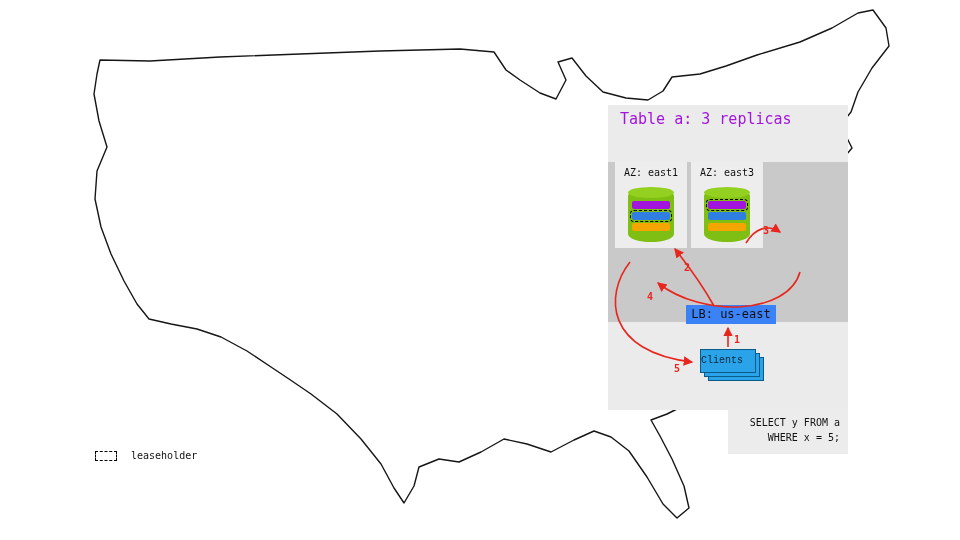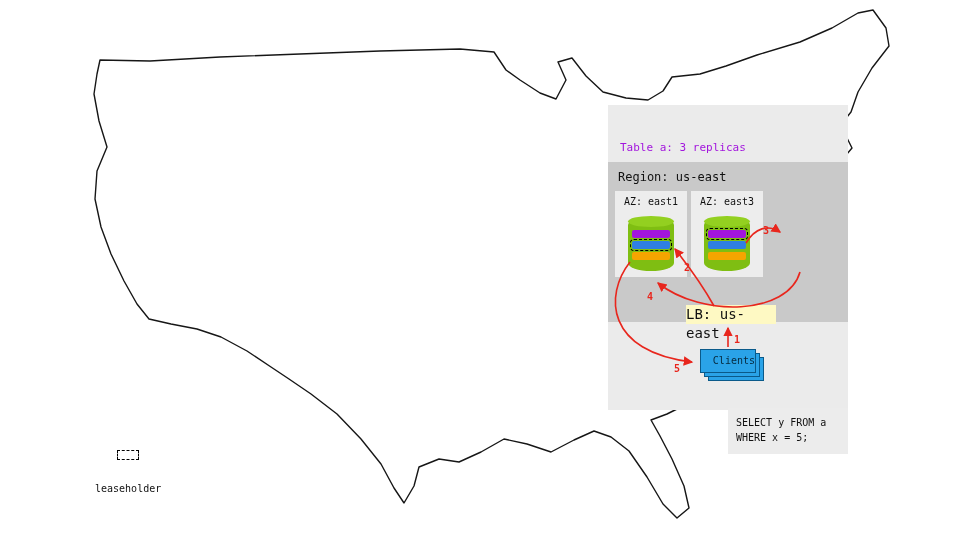--- a/index.html
+++ b/index.html
@@ -12,21 +12,21 @@
   
   #map-layer { position:absolute; left:0; top:0; width:960px; height:540px; z-index:1; }
   #map-layer path { fill:none; stroke:#161616; stroke-width:1.4; stroke-linejoin:round; }
 
   
   .panel {
     position:absolute; left:608px; top:105px; width:240px; height:305px;
     background:#ebebeb; z-index:2;
   }
   .legend { padding:8px 12px 4px 12px; }
-  .legend-line { display:block; font-size:11px; line-height:13px; white-space:pre;margin-top:28px; }
+  .legend-line { display:block; font-size:15px; line-height:13px; white-space:pre; }
 
   .region-box {
     position:absolute; left:0; top:57px; width:240px; height:160px;
     background:#c9c9c9;
   }
   .region-title { font-size:12px; padding:8px 10px 7px 10px; color:#111; }
   .az-row { display:flex; gap:4px; padding:0 7px; }
   .az {
     width:72px; height:86px; background:#ededed;
     display:flex; flex-direction:column; align-items:center;
@@ -43,43 +43,44 @@
   .replica {
     position:absolute; left:4px; right:4px; height:8px; border-radius:2px;
   }
   .replica.r0 { top:13px; }
   .replica.r1 { top:24px; }
   .replica.r2 { top:35px; }
   .replica.lh { outline:1.6px dashed #000; outline-offset:1px; }
 
   .lb-box {
     position:absolute; left:78px; top:200px; width:90px; height:19px;
-    background:#fef9c3; font-size:14px; line-height:19px; color:#111;
+    background:#3b82f6; font-size:12px; text-align:center; line-height:19px; color:#111;
   }
 
   .clients-stack { position:absolute; left:92px; top:244px; width:66px; height:34px; }
   .clients-layer {
     position:absolute; width:56px; height:24px;
     background:var(--clients); border:1px solid var(--clients-border);
   }
   .clients-layer.back { left:8px; top:8px; }
   .clients-layer.mid  { left:4px; top:4px; }
-  .clients-layer.front{ left:0; top:0; font-size:10px; text-align:right; line-height:22px; color:#06293d; }
+  .clients-layer.front{ left:0; top:0; font-size:10px; text-align:left; line-height:22px; color:#06293d;font-family:Liberation Mono, monospace; }
 
   
   .sql-box {
     position:absolute; left:728px; top:408px; width:120px; height:46px;
     background:#ececec; z-index:2; padding:7px 8px; font-size:10px; line-height:15px; color:#111;
     white-space:pre;
+    text-align:right;
   }
 
   
   .lh-key {
     position:absolute; left:95px; top:450px; z-index:2;
-    display:flex; align-items:center; gap:23px;flex-direction:column;
+    display:flex; align-items:center; gap:14px;
   }
   .lh-key-swatch { width:22px; height:10px; border:1.5px dashed #000; background:transparent; }
   .lh-key-label { font-size:10px; color:#111; }
 
   
   #arrow-layer { position:absolute; left:0; top:0; width:960px; height:540px; z-index:3; pointer-events:none; }
   #arrow-layer path.flow { fill:none; stroke:var(--arrow); stroke-width:1.6; }
   #arrow-layer text { font-family:"DejaVu Sans Mono","Liberation Mono",monospace; font-size:10px; font-weight:bold; fill:var(--arrow); }
 </style>
 </head>
@@ -97,21 +98,20 @@
     L137,304 L124,281 L111,254 L101,227 L95,199 L97,171 L107,147 L99,121 L94,94 L97,74 Z"></path>
 </svg>
 
 <div class="panel">
 
   <div class="legend">
     <span class="legend-line" style="color: rgb(162, 21, 221);">Table a: 3 replicas</span>
   </div>
 
   <div class="region-box">
-    <div class="region-title">Region: us-east</div>
     <div class="az-row">
 
       <div class="az">
         <div class="az-label">AZ: east1</div>
         <div class="cyl">
           <div class="replica r0" style="background: rgb(162, 21, 221);"></div>
           <div class="replica r1 lh" style="background: rgb(47, 127, 227);"></div>
           <div class="replica r2" style="background: rgb(245, 165, 0);"></div>
         </div>
       </div>

